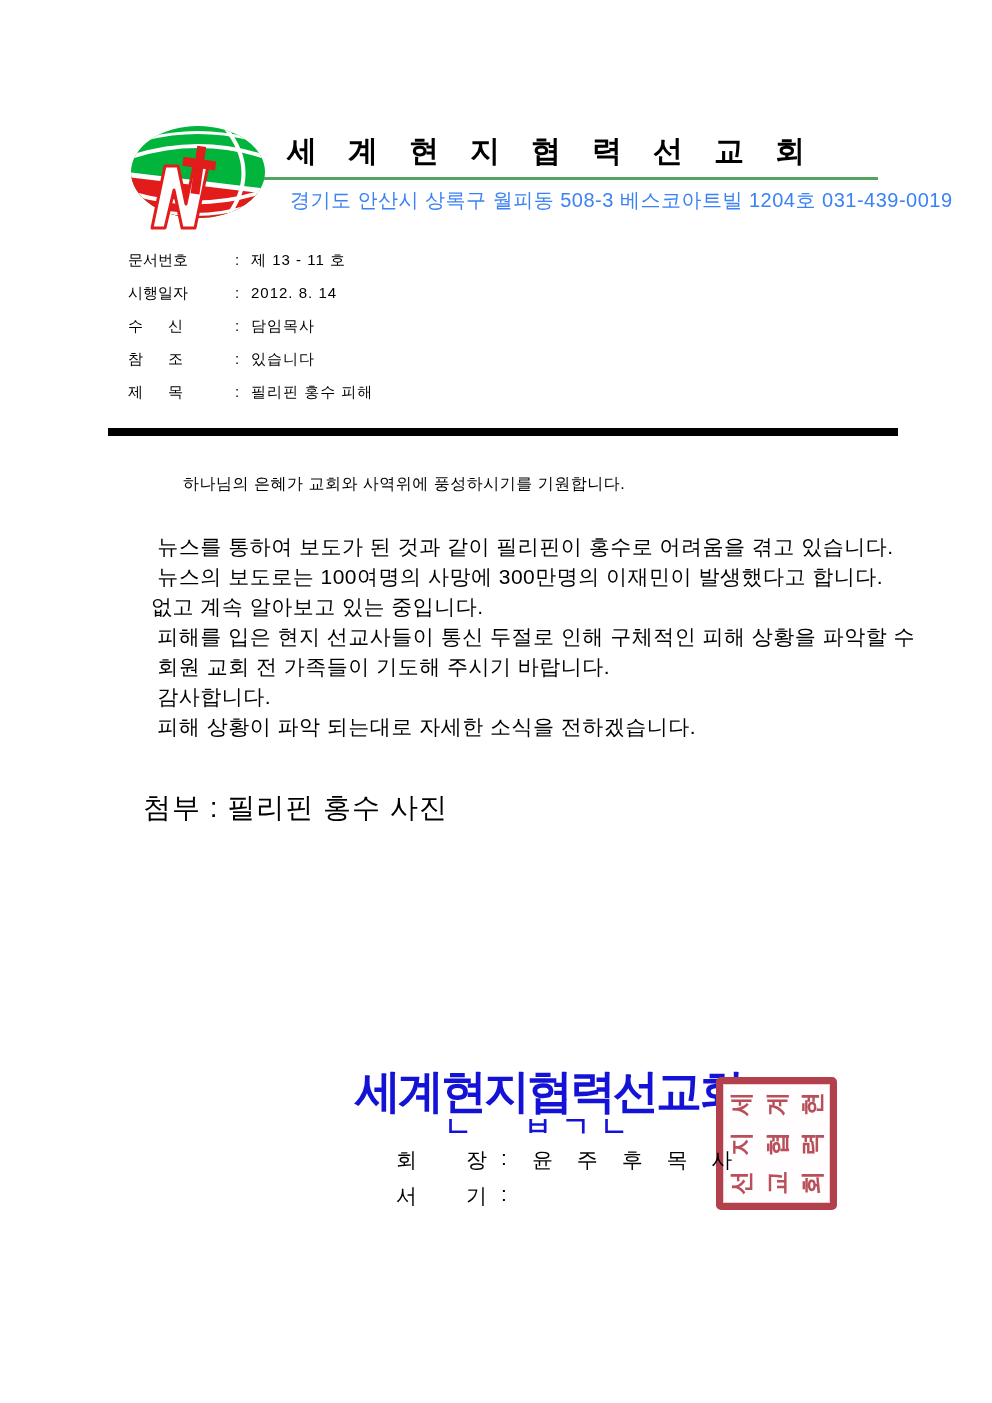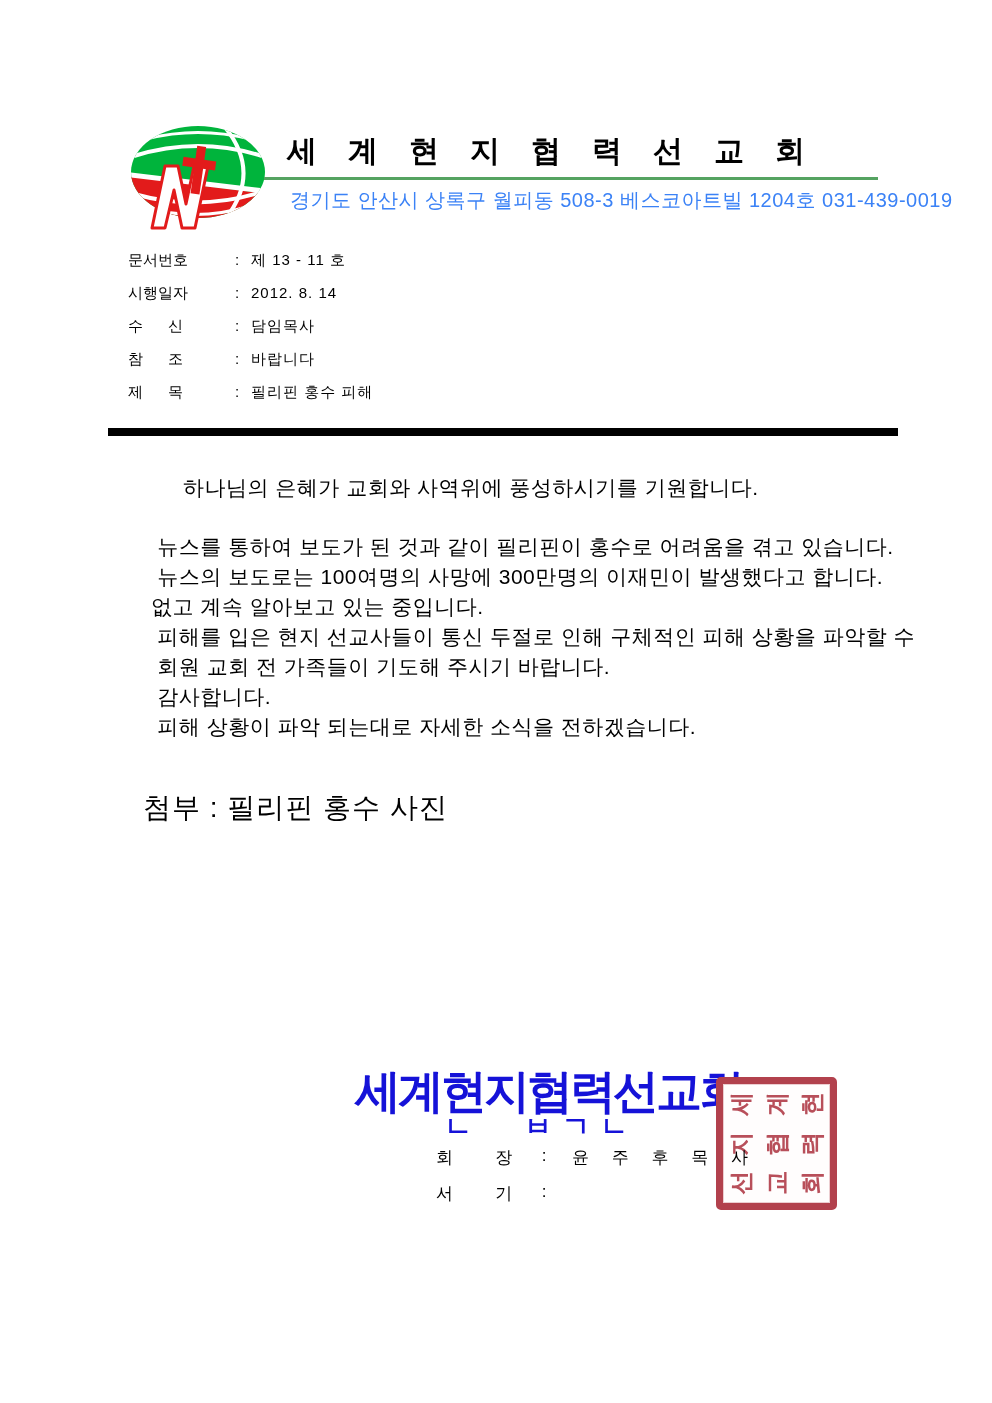--- a/index.html
+++ b/index.html
@@ -39,21 +39,21 @@
 
   
   .divider {
     position: absolute; left: 108px; top: 428px;
     width: 790px; height: 8px; background: #000;
   }
 
   
   .greeting {
     position: absolute; left: 131px; top: 474px;
-    font-size: 21px; padding-left: 52px; white-space: pre; letter-spacing: 0.5px;
+    font-size: 16px; padding-left: 52px; white-space: pre; letter-spacing: 0.5px;
   }
   .body-text { position: absolute; left: 131px; top: 533px; font-size: 21px; }
   .body-line { white-space: pre; height: 30px; letter-spacing: 0.5px; margin-left: 20px; }
 
   .attachment {
     position: absolute; left: 143px; top: 789px;
     font-size: 28px; white-space: pre; letter-spacing: 1px;
   }
 
   
@@ -78,21 +78,21 @@
     display: grid; grid-template-columns: repeat(3, 1fr); grid-template-rows: repeat(3, 1fr);
     background: #fffdfd;
     box-shadow: 0 0 0 1px rgba(178,65,77,.25) inset;
   }
   .seal-cell {
     display: flex; align-items: center; justify-content: center;
     color: #b2414d; font-weight: bold; font-size: 24px;
     transform: rotate(-90deg); opacity: .92;
   }
 
-  .officers { position: absolute; left: 396px; top: 1146px; font-size: 17px; margin-left: 40px; }
+  .officers { position: absolute; left: 396px; top: 1146px; font-size: 21px; }
   .officer-row { display: flex; height: 36px; align-items: flex-start; }
   .officer-role { display: inline-block; width: 96px; white-space: pre; letter-spacing: 2px; }
   .officer-colon { display: inline-block; width: 24px; text-align: center; }
   .officer-name { white-space: pre; letter-spacing: 9px; margin-left: 16px; }
 </style>
 </head>
 <body>
 
 <div class="page">
 
@@ -137,21 +137,21 @@
       <span class="meta-value">2012. 8. 14</span>
     </div>
     <div class="meta-row">
       <span class="meta-label">수      신</span>
       <span class="meta-colon">:</span>
       <span class="meta-value">담임목사</span>
     </div>
     <div class="meta-row">
       <span class="meta-label">참      조</span>
       <span class="meta-colon">:</span>
-      <span class="meta-value">바랍니다</span>
+      <span class="meta-value">있습니다</span>
     </div>
     <div class="meta-row">
       <span class="meta-label">제      목</span>
       <span class="meta-colon">:</span>
       <span class="meta-value">필리핀 홍수 피해</span>
     </div>
   </div>
 
   <div class="divider"></div>
 

